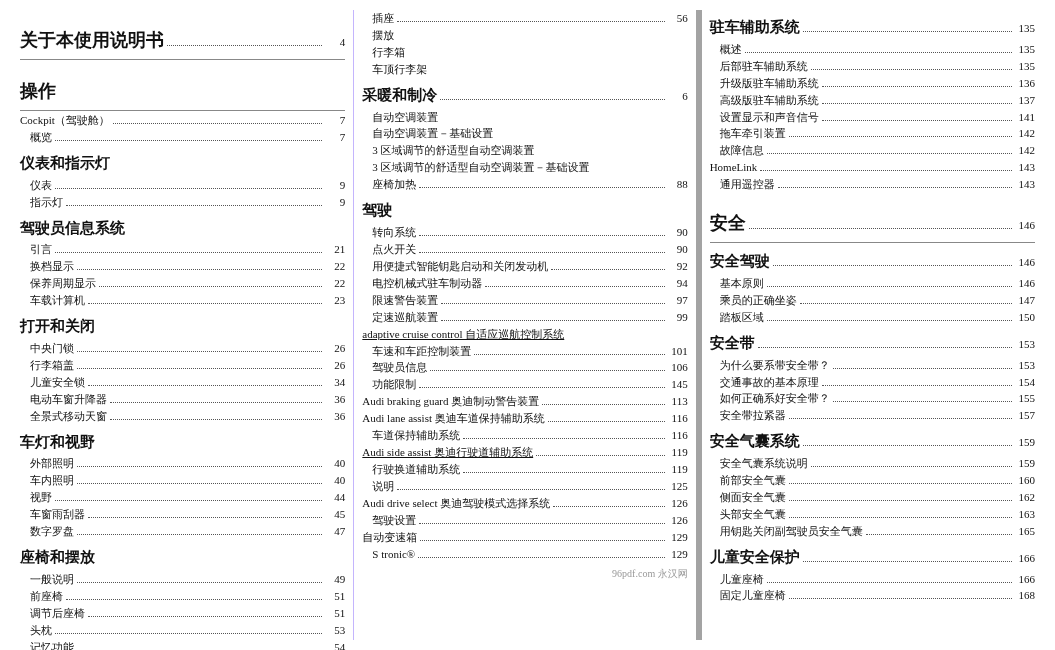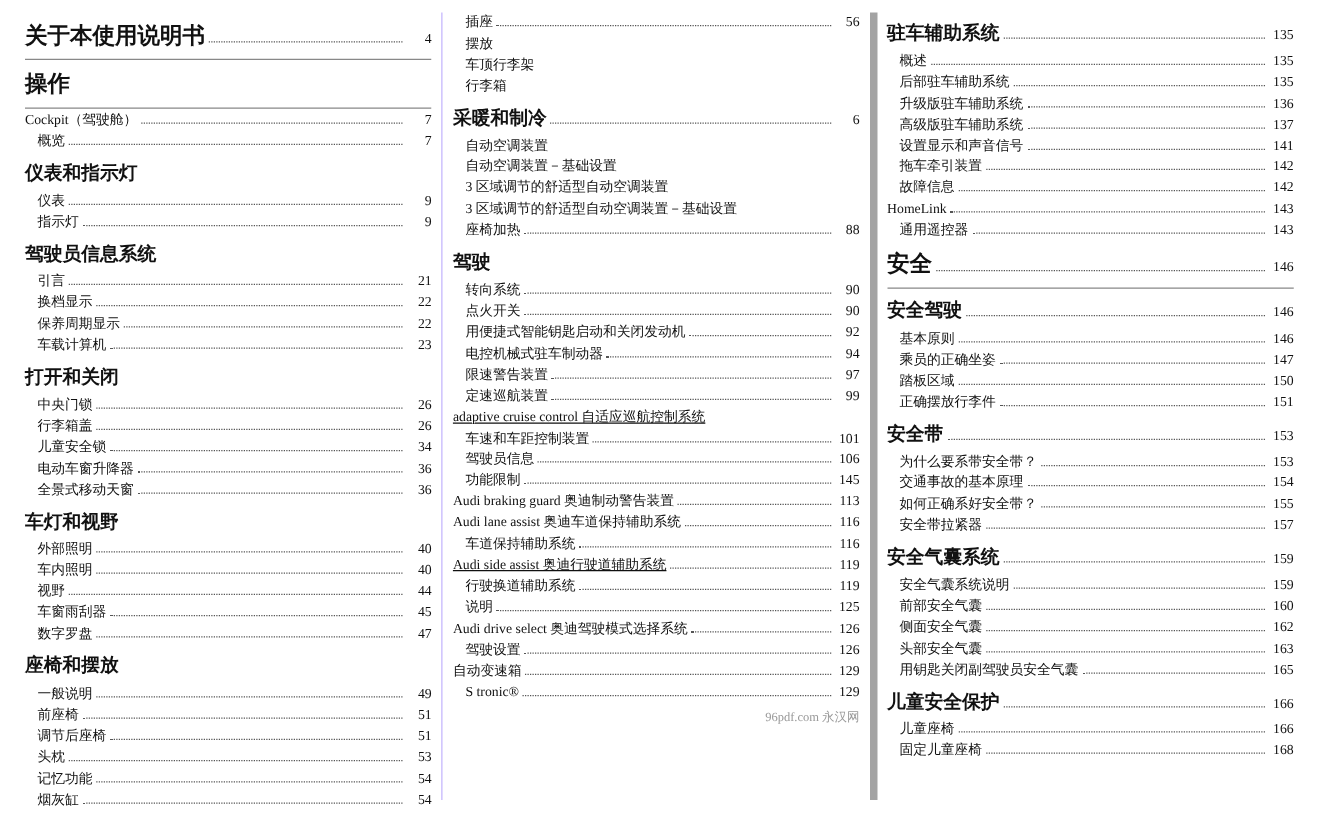--- a/index.html
+++ b/index.html
@@ -28,21 +28,21 @@
     .section-heading {
       font-size: 15px;
       font-weight: bold;
       margin-bottom: 2px;
       margin-top: 6px;
     }
     .section-heading-lg {
       font-size: 18px;
       font-weight: bold;
       margin-bottom: 3px;
-      margin-top: 4px;
+      margin-top: 16px;
     }
     .toc-entry {
       display: flex;
       align-items: baseline;
       margin: 1px 0;
       line-height: 1.45;
     }
     .toc-label {
       white-space: nowrap;
       flex-shrink: 0;
@@ -230,25 +230,25 @@
       <div class="toc-entry">
         <span class="toc-label indent1">插座</span>
         <span class="toc-dots"></span>
         <span class="toc-page">56</span>
       </div>
       <div class="toc-entry">
         <span class="toc-label indent1">摆放</span>
         <span class="toc-dots" style="visibility: hidden;"></span>
       </div>
       <div class="toc-entry">
+        <span class="toc-label indent1">行李箱</span>
+        <span class="toc-dots" style="visibility: hidden;"></span>
+      </div>
+      <div class="toc-entry">
         <span class="toc-label indent1">车顶行李架</span>
-        <span class="toc-dots" style="visibility: hidden;"></span>
-      </div>
-      <div class="toc-entry">
-        <span class="toc-label indent1">行李箱</span>
         <span class="toc-dots" style="visibility: hidden;"></span>
       </div>
       <div class="toc-entry">
         <span class="section-heading toc-label">采暖和制冷</span>
         <span class="toc-dots"></span>
         <span class="toc-page">6</span>
       </div>
       <div class="toc-entry">
         <span class="toc-label indent1">自动空调装置</span>
         <span class="toc-dots" style="visibility: hidden;"></span>
@@ -445,25 +445,20 @@
         <span class="toc-label indent1">乘员的正确坐姿</span>
         <span class="toc-dots"></span>
         <span class="toc-page">147</span>
       </div>
       <div class="toc-entry">
         <span class="toc-label indent1">踏板区域</span>
         <span class="toc-dots"></span>
         <span class="toc-page">150</span>
       </div>
       <div class="toc-entry">
-        <span class="toc-label indent1">正确摆放行李件</span>
-        <span class="toc-dots"></span>
-        <span class="toc-page">151</span>
-      </div>
-      <div class="toc-entry">
         <span class="section-heading toc-label">安全带</span>
         <span class="toc-dots"></span>
         <span class="toc-page">153</span>
       </div>
       <div class="toc-entry">
         <span class="toc-label indent1">为什么要系带安全带？</span>
         <span class="toc-dots"></span>
         <span class="toc-page">153</span>
       </div>
       <div class="toc-entry">

